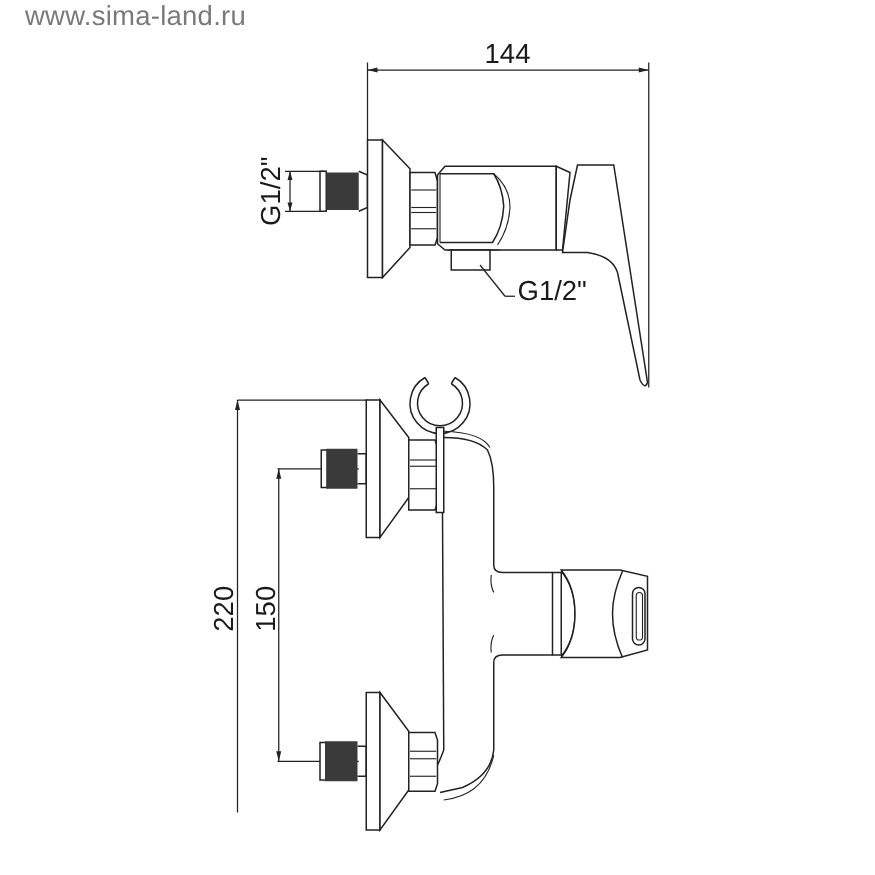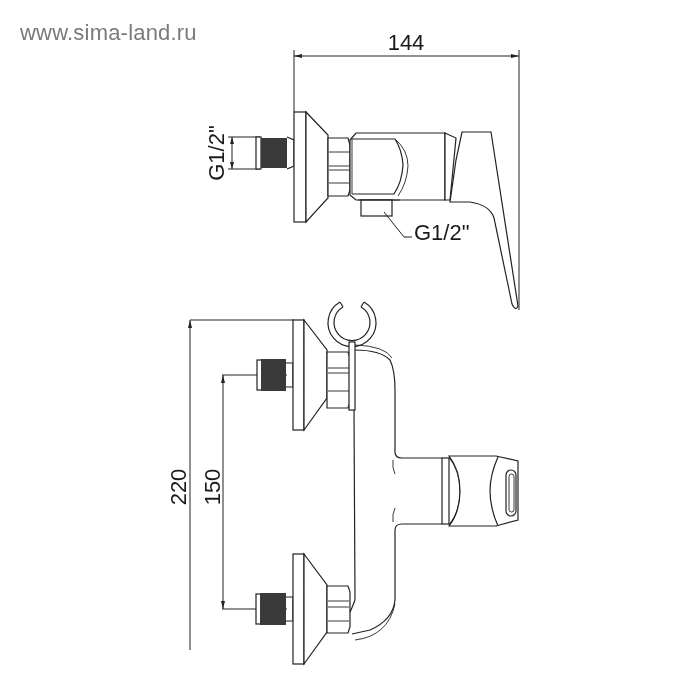--- a/index.html
+++ b/index.html
@@ -1,17 +1,17 @@
 <!DOCTYPE html>
 <html><head>
   <meta charset="utf-8">
   <style>
     html, body { margin: 0; padding: 0; background: #ffffff; }
     body { width: 700px; height: 700px; position: relative; overflow: hidden; font-family: "Liberation Sans", sans-serif; }
-    .watermark { position: absolute; left: 20px; top: 20px; font-size: 22px; color: #7a7a7a; font-family: "Liberation Sans", sans-serif; letter-spacing: 0.2px; }
+    .watermark { position: absolute; left: 20px; top: 0; font-size: 22px; color: #7a7a7a; font-family: "Liberation Sans", sans-serif; letter-spacing: 0.2px; }
     svg { position: absolute; left: 0; top: 0; }
     .ln { stroke: #222; stroke-width: 1.2; fill: none; }
     .lnt { stroke: #222; stroke-width: 0.9; fill: none; }
     .fillw { fill: #fff; stroke: #222; stroke-width: 1.2; }
     .dim { stroke: #222; stroke-width: 1; fill: none; }
     .dimtxt { font-family: "Liberation Sans", sans-serif; font-size: 22px; fill: #1a1a1a; }
     .thread { fill: #3a3a3a; }
   </style>
 </head>
 <body>

